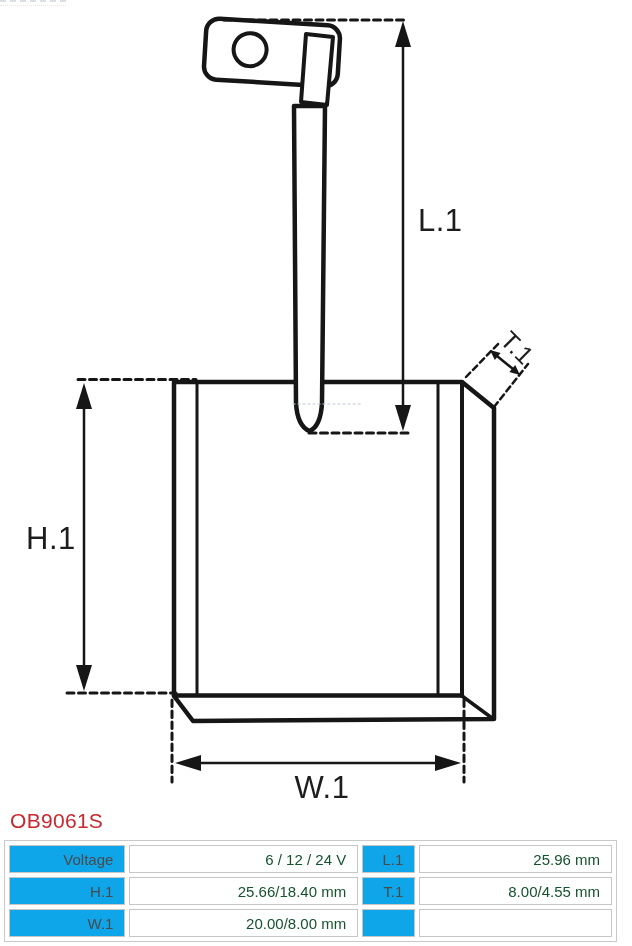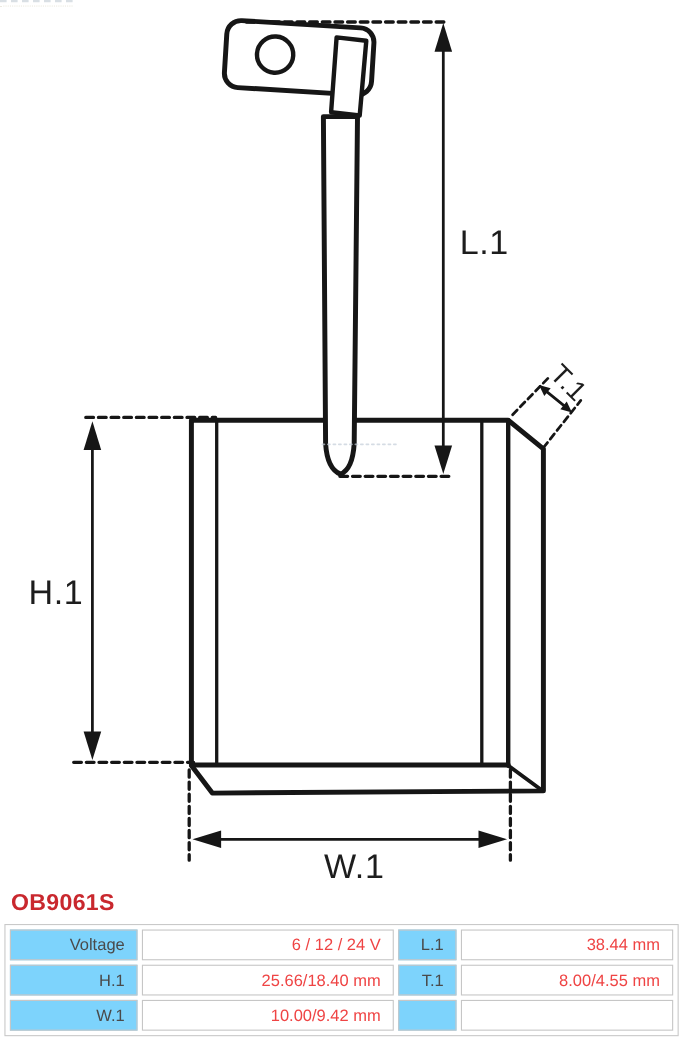--- a/index.html
+++ b/index.html
@@ -17,21 +17,21 @@
     opacity: .7;
   }
   .drawing-wrap { position: relative; width: 632px; height: 806px; }
   svg text {
     font-family: "Liberation Sans", "DejaVu Sans", sans-serif;
     fill: #1d1d1d;
     letter-spacing: 0.5px;
   }
   .part-number {
     font-size: 21px;
-    font-weight: bold;
+    font-weight: normal;
     color: #c9282e;
     margin: 3px 0 7px 10px;
     letter-spacing: 0.3px;
   }
   table.spec-table {
     margin-left: 4px;
     width: 613px;
     border: 1px solid #c9c9c9;
     border-collapse: separate;
     border-spacing: 4px;
@@ -39,22 +39,22 @@
     font-size: 15px;
   }
   table.spec-table td {
     height: 28px;
     border: 1px solid #c6c6c6;
     text-align: right;
     padding-right: 11px;
     white-space: nowrap;
     overflow: hidden;
   }
-  td.lbl { background: #7dd3fc; color: #4a4a4a; }
-  td.val { background: #ffffff; color: #ef4444; }
+  td.lbl { background: #0ea5e9; color: #4a4a4a; }
+  td.val { background: #ffffff; color: #14532d; }
 </style>
 </head>
 <body>
 
 <div class="artifact"></div>
 
 <div class="drawing-wrap">
 <svg width="632" height="806" viewBox="0 0 632 806">
   <g stroke="#161616" fill="none" stroke-linecap="round" stroke-linejoin="round">
 
@@ -122,28 +122,28 @@
     <col style="width:116px">
       <col style="width:228px">
       <col style="width:53px">
       <col style="width:192px">
   </colgroup>
   <tbody>
     <tr>
       <td class="lbl">Voltage</td>
       <td class="val">6 / 12 / 24 V</td>
       <td class="lbl">L.1</td>
-      <td class="val">38.44 mm</td>
+      <td class="val">25.96 mm</td>
     </tr>
     <tr>
       <td class="lbl">H.1</td>
       <td class="val">25.66/18.40 mm</td>
       <td class="lbl">T.1</td>
       <td class="val">8.00/4.55 mm</td>
     </tr>
     <tr>
       <td class="lbl">W.1</td>
-      <td class="val">10.00/9.42 mm</td>
+      <td class="val">20.00/8.00 mm</td>
       <td class="lbl"></td>
       <td class="val"></td>
     </tr>
   </tbody>
 </table>
 
 </body></html>

